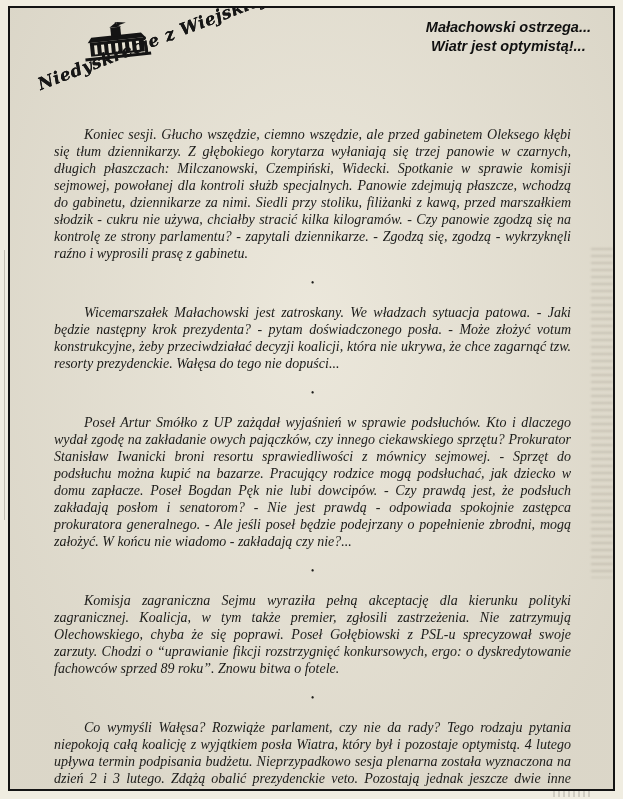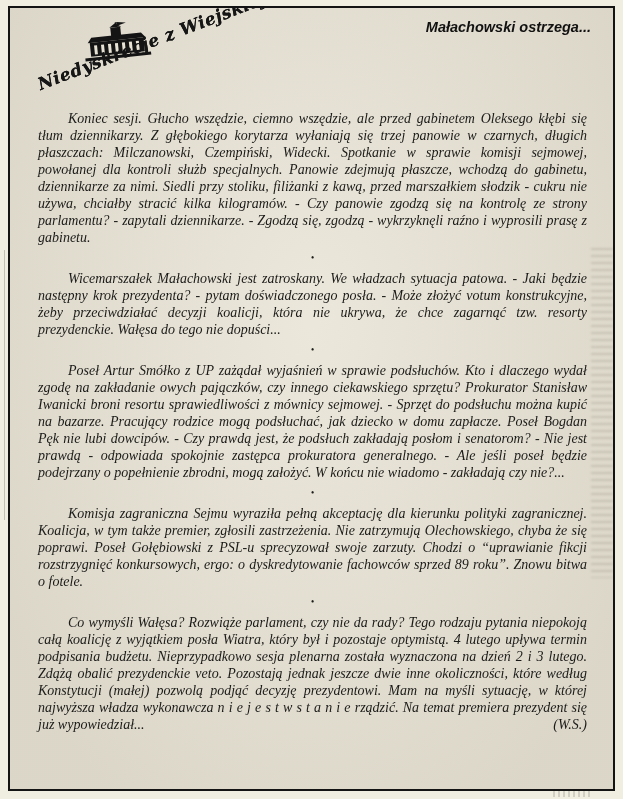--- a/index.html
+++ b/index.html
@@ -33,21 +33,21 @@
     font-family:"Liberation Sans", sans-serif;
     font-style:italic;font-weight:bold;font-size:14.5px;line-height:19px;
     color:#111;
   }
   
   .article-body{
     padding:2px 26px 0 28px;
     font-style:italic;font-size:14px;line-height:17px;color:#1b1b19;
     text-align:justify;
   }
-  .article-paragraph{margin:0;text-indent:30px;}
+  .article-paragraph{margin:16px;text-indent:30px;}
   .section-separator{
     text-align:center;font-size:10px;line-height:10px;color:#1b1b19;
     margin:7px 0 7px 0;text-indent:0;
   }
   .author-initials{float:right;}
   
   .ghost-right{
     position:absolute;right:0;top:240px;width:22px;height:330px;
     background:repeating-linear-gradient(to bottom,
       rgba(95,88,70,.32) 0 2px, rgba(95,88,70,0) 2px 7px);
@@ -91,20 +91,21 @@
             <rect x="47" y="21" width="3" height="9"></rect>
             <rect x="54" y="21" width="3" height="9"></rect>
           </g>
         </svg>
       </span>
       <div class="masthead-title">Niedyskrecje z Wiejskiej</div>
     </div>
 
     <div class="headline-list">
       <div>Małachowski ostrzega...</div>
+      <div>Wiatr jest optymistą!...</div>
     </div>
   </div>
 
   <div class="article-body">
     <p class="article-paragraph">Koniec sesji. Głucho wszędzie, ciemno wszędzie, ale przed gabinetem Oleksego kłębi się tłum dziennikarzy. Z głębokiego korytarza wyłaniają się trzej panowie w czarnych, długich płaszczach: Milczanowski, Czempiński, Widecki. Spotkanie w sprawie komisji sejmowej, powołanej dla kontroli służb specjalnych. Panowie zdejmują płaszcze, wchodzą do gabinetu, dziennikarze za nimi. Siedli przy stoliku, filiżanki z kawą, przed marszałkiem słodzik - cukru nie używa, chciałby stracić kilka kilogramów. - Czy panowie zgodzą się na kontrolę ze strony parlamentu? - zapytali dziennikarze. - Zgodzą się, zgodzą - wykrzyknęli raźno i wyprosili prasę z gabinetu.</p>
     <div class="section-separator">•</div>
 
     <p class="article-paragraph">Wicemarszałek Małachowski jest zatroskany. We władzach sytuacja patowa. - Jaki będzie następny krok prezydenta? - pytam doświadczonego posła. - Może złożyć votum konstrukcyjne, żeby przeciwdziałać decyzji koalicji, która nie ukrywa, że chce zagarnąć tzw. resorty prezydenckie. Wałęsa do tego nie dopuści...</p>
     <div class="section-separator">•</div>
 

